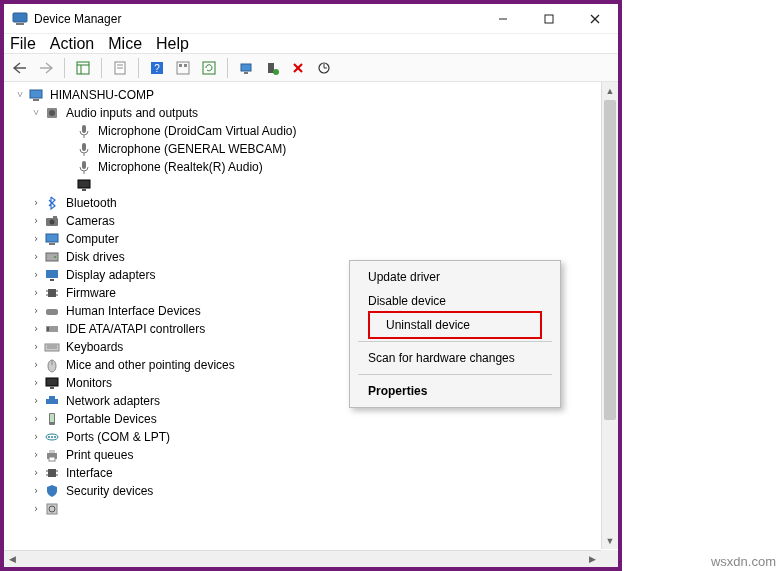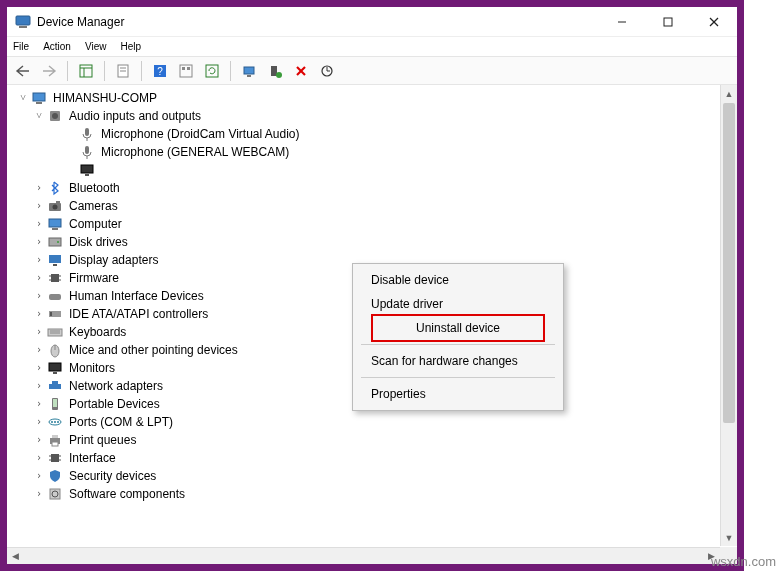--- a/index.html
+++ b/index.html
@@ -7,22 +7,22 @@
     margin: 0;
     font-family: "Segoe UI", Tahoma, sans-serif;
     font-size: 12px;
     background: #fff;
     width: 782px;
     height: 571px;
     position: relative;
     overflow: hidden;
   }
   .window {
-    border: 7px solid #701a75;
-    width: 744px;
+    border: 4px solid #701a75;
+    width: 622px;
     height: 571px;
     background: #fff;
     display: flex;
     flex-direction: column;
   }
   .titlebar {
     height: 30px;
     display: flex;
     align-items: center;
     padding: 0 0 0 8px;
@@ -37,21 +37,21 @@
   .winbtn {
     width: 46px; height: 30px; display: flex; align-items: center; justify-content: center;
   }
   .menubar {
     height: 20px;
     display: flex;
     align-items: center;
     padding: 0 6px;
     gap: 14px;
     border-bottom: 1px solid #e5e5e5;
-    font-size: 10px;
+    font-size: 16px;
   }
   .menubar span { cursor: default; }
   .toolbar {
     height: 28px;
     display: flex;
     align-items: center;
     padding: 0 4px;
     gap: 2px;
     border-bottom: 1px solid #e5e5e5;
     background: #fafafa;
@@ -122,26 +122,25 @@
     padding: 4px 2px;
     font-size: 12px;
   }
   .cm-item {
     padding: 5px 16px;
     cursor: default;
   }
   .cm-sep {
     height: 1px; background: #ccc; margin: 4px 6px;
   }
-  .cm-props { font-weight: normal; }
+  .cm-props { font-weight: bold; }
   .cm-hl {
     border: 2px solid #d00;
     margin: -2px 16px;
     position: relative;
-    text-align: center;
   }
   .watermark {
     position: absolute;
     right: 6px;
     bottom: 2px;
     font-size: 13px;
     color: #888;
   }
 </style>
 </head>
@@ -172,21 +171,21 @@
       <svg width="10" height="10">
           <line x1="1" y1="1" x2="9" y2="9" stroke="#222" stroke-width="1.3"></line>
           <line x1="9" y1="1" x2="1" y2="9" stroke="#222" stroke-width="1.3"></line>
         </svg>
     </div>
   </div>
 
   <div class="menubar">
     <span>File</span>
     <span>Action</span>
-    <span>View</span>
+    <span>Mice</span>
     <span>Help</span>
   </div>
 
   <div class="toolbar">
     <div class="tbtn">
         <svg width="16" height="14">
           <path d="M8 2 L2 7 L8 12 M2 7 H14" fill="none" stroke="#555" stroke-width="1.4"></path>
         </svg>
       </div>
     <div class="tbtn">
@@ -293,20 +292,31 @@
         <div class="row indent-2">
           <span class="exp"></span>
           <span class="ricon">
             <svg width="16" height="16">
               <rect x="6" y="2" width="4" height="8" rx="2" fill="#777"></rect>
               <path d="M4 8 a4 4 0 0 0 8 0" fill="none" stroke="#777"></path>
               <line x1="8" y1="12" x2="8" y2="15" stroke="#777"></line>
             </svg>
           </span>
           <span class="label">Microphone (GENERAL WEBCAM)</span>
+        </div>
+        <div class="row indent-2">
+          <span class="exp"></span>
+          <span class="ricon">
+            <svg width="16" height="16">
+              <rect x="6" y="2" width="4" height="8" rx="2" fill="#777"></rect>
+              <path d="M4 8 a4 4 0 0 0 8 0" fill="none" stroke="#777"></path>
+              <line x1="8" y1="12" x2="8" y2="15" stroke="#777"></line>
+            </svg>
+          </span>
+          <span class="label">Microphone (Realtek(R) Audio)</span>
         </div>
         <div class="row indent-2">
           <span class="exp"></span>
           <span class="ricon">
             <svg width="16" height="16">
               <rect x="2" y="3" width="12" height="8" fill="#333" stroke="#000"></rect>
               <rect x="6" y="12" width="4" height="2" fill="#555"></rect>
             </svg>
           </span>
         </div>
@@ -489,38 +499,37 @@
           <span class="label">Security devices</span>
         </div>
         <div class="row indent-1">
           <span class="exp">›</span>
           <span class="ricon">
             <svg width="16" height="16">
               <rect x="3" y="3" width="10" height="10" fill="#ccc" stroke="#888"></rect>
               <circle cx="8" cy="8" r="3" fill="none" stroke="#555"></circle>
             </svg>
           </span>
-          <span class="label">Software components</span>
         </div>
       </div>
 
     <div class="scrollbar-v">
       <div class="arrow-up">▲</div>
       <div class="thumb"></div>
       <div class="arrow-down">▼</div>
     </div>
     <div class="scrollbar-h">
       <div class="arrow-l">◀</div>
       <div class="arrow-r">▶</div>
     </div>
     <div class="corner"></div>
 
     <div class="context-menu">
+      <div class="cm-item">Update driver</div>
       <div class="cm-item">Disable device</div>
-      <div class="cm-item">Update driver</div>
       <div class="cm-item cm-hl">Uninstall device</div>
       <div class="cm-sep"></div>
       <div class="cm-item">Scan for hardware changes</div>
       <div class="cm-sep"></div>
       <div class="cm-item cm-props">Properties</div>
     </div>
   </div>
 </div>
 
 <div class="watermark">wsxdn.com</div>

